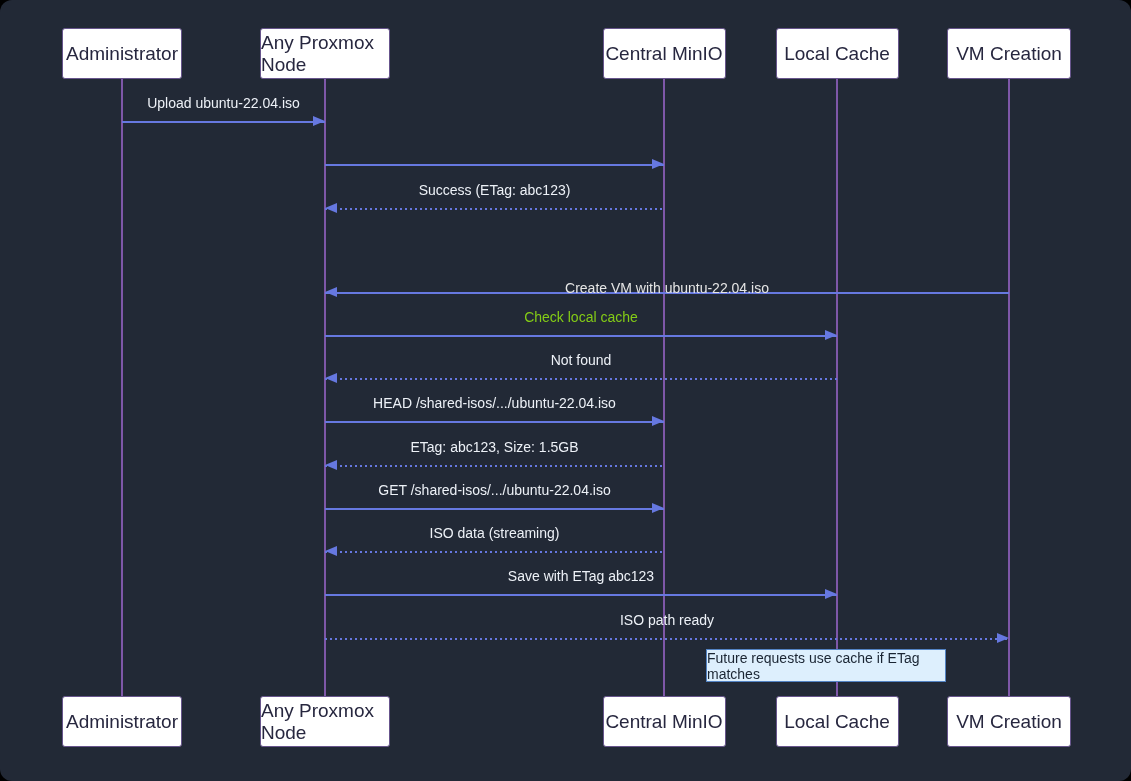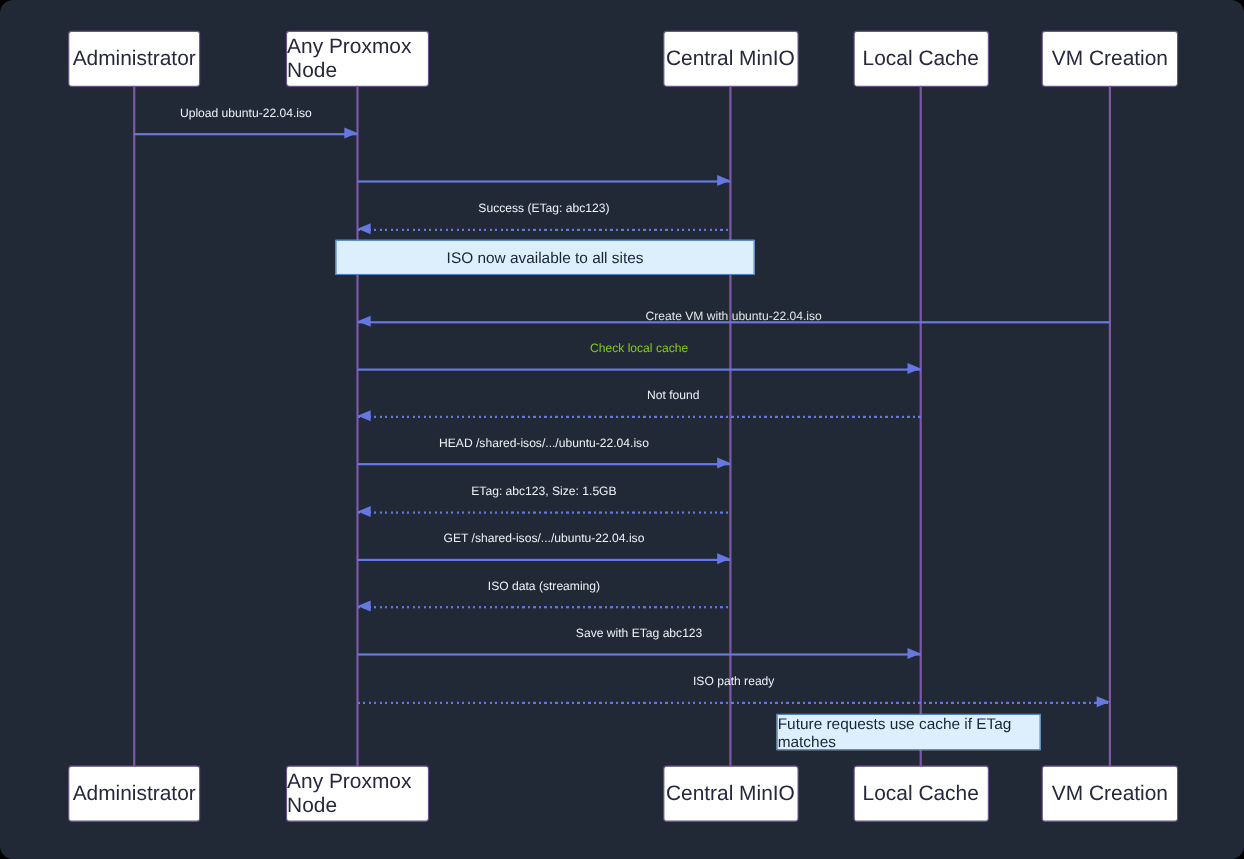--- a/index.html
+++ b/index.html
@@ -24,21 +24,21 @@
     align-items: center;
     justify-content: center;
     font-size: 19px;
   }
   .msg-line { position: absolute; height: 2px; }
   .msg-head { position: absolute; width: 0; height: 0; }
   .msg-label {
     position: absolute;
     transform: translateX(-50%);
     white-space: nowrap;
-    font-size: 11px;
+    font-size: 14px;
     line-height: 18px;
   }
   .note {
     position: absolute;
     box-sizing: border-box;
     display: flex;
     align-items: center;
     justify-content: center;
     font-size: 14px;
   }
@@ -61,40 +61,39 @@
     <div class="msg-head" style="top: 203px; border-top: 5px solid transparent; border-bottom: 5px solid transparent; left: 325px; border-right: 12px solid rgb(102, 120, 224);"></div>
     <div class="msg-label" style="left: 494.5px; top: 181px; color: rgb(237, 241, 247);">Success (ETag: abc123)</div>
     <div class="msg-line" style="left: 325px; top: 292px; width: 684px; background: rgb(102, 120, 224);"></div>
     <div class="msg-head" style="top: 287px; border-top: 5px solid transparent; border-bottom: 5px solid transparent; left: 325px; border-right: 12px solid rgb(102, 120, 224);"></div>
     <div class="msg-label" style="left: 667px; top: 279px; color: #e5e5e5;">Create VM with ubuntu-22.04.iso</div>
     <div class="msg-line" style="left: 325px; top: 335px; width: 512px; background: rgb(102, 120, 224);"></div>
     <div class="msg-head" style="top: 330px; border-top: 5px solid transparent; border-bottom: 5px solid transparent; left: 825px; border-left: 12px solid rgb(102, 120, 224);"></div>
     <div class="msg-label" style="left: 581px; top: 308px; color: #84cc16;">Check local cache</div>
     <div class="msg-line" style="left: 325px; top: 378px; width: 512px; background-image: repeating-linear-gradient(90deg, rgb(102, 120, 224) 0px, rgb(102, 120, 224) 2px, transparent 2px, transparent 5px);"></div>
     <div class="msg-head" style="top: 373px; border-top: 5px solid transparent; border-bottom: 5px solid transparent; left: 325px; border-right: 12px solid rgb(102, 120, 224);"></div>
-    <div class="msg-label" style="left: 612px; top: 351px; color: rgb(237, 241, 247);">Not found</div>
+    <div class="msg-label" style="left: 581px; top: 351px; color: rgb(237, 241, 247);">Not found</div>
     <div class="msg-line" style="left: 325px; top: 421px; width: 339px; background: rgb(102, 120, 224);"></div>
     <div class="msg-head" style="top: 416px; border-top: 5px solid transparent; border-bottom: 5px solid transparent; left: 652px; border-left: 12px solid rgb(102, 120, 224);"></div>
     <div class="msg-label" style="left: 494.5px; top: 394px; color: rgb(237, 241, 247);">HEAD /shared-isos/.../ubuntu-22.04.iso</div>
     <div class="msg-line" style="left: 325px; top: 465px; width: 339px; background-image: repeating-linear-gradient(90deg, rgb(102, 120, 224) 0px, rgb(102, 120, 224) 2px, transparent 2px, transparent 5px);"></div>
     <div class="msg-head" style="top: 460px; border-top: 5px solid transparent; border-bottom: 5px solid transparent; left: 325px; border-right: 12px solid rgb(102, 120, 224);"></div>
     <div class="msg-label" style="left: 494.5px; top: 438px; color: rgb(237, 241, 247);">ETag: abc123, Size: 1.5GB</div>
     <div class="msg-line" style="left: 325px; top: 508px; width: 339px; background: rgb(102, 120, 224);"></div>
     <div class="msg-head" style="top: 503px; border-top: 5px solid transparent; border-bottom: 5px solid transparent; left: 652px; border-left: 12px solid rgb(102, 120, 224);"></div>
     <div class="msg-label" style="left: 494.5px; top: 481px; color: rgb(237, 241, 247);">GET /shared-isos/.../ubuntu-22.04.iso</div>
     <div class="msg-line" style="left: 325px; top: 551px; width: 339px; background-image: repeating-linear-gradient(90deg, rgb(102, 120, 224) 0px, rgb(102, 120, 224) 2px, transparent 2px, transparent 5px);"></div>
     <div class="msg-head" style="top: 546px; border-top: 5px solid transparent; border-bottom: 5px solid transparent; left: 325px; border-right: 12px solid rgb(102, 120, 224);"></div>
     <div class="msg-label" style="left: 494.5px; top: 524px; color: rgb(237, 241, 247);">ISO data (streaming)</div>
     <div class="msg-line" style="left: 325px; top: 594px; width: 512px; background: rgb(102, 120, 224);"></div>
     <div class="msg-head" style="top: 589px; border-top: 5px solid transparent; border-bottom: 5px solid transparent; left: 825px; border-left: 12px solid rgb(102, 120, 224);"></div>
     <div class="msg-label" style="left: 581px; top: 567px; color: rgb(237, 241, 247);">Save with ETag abc123</div>
     <div class="msg-line" style="left: 325px; top: 638px; width: 684px; background-image: repeating-linear-gradient(90deg, rgb(102, 120, 224) 0px, rgb(102, 120, 224) 2px, transparent 2px, transparent 5px);"></div>
     <div class="msg-head" style="top: 633px; border-top: 5px solid transparent; border-bottom: 5px solid transparent; left: 997px; border-left: 12px solid rgb(102, 120, 224);"></div>
     <div class="msg-label" style="left: 667px; top: 611px; color: rgb(237, 241, 247);">ISO path ready</div>
-    <div class="note" style="left: 305px; top: 218px; width: 381px; height: 32px; background: rgb(221, 239, 253); border: 1px solid rgb(83, 131, 196); color: rgb(26, 37, 51);">ISO now available to all sites</div>
     <div class="note" style="left: 706px; top: 649px; width: 240px; height: 33px; background: rgb(221, 239, 253); border: 1px solid rgb(83, 131, 196); color: rgb(26, 37, 51);">Future requests use cache if ETag matches</div>
     <div class="actor-box" style="left: 62px; top: 28px; width: 120px; height: 51px; background: rgb(255, 255, 255); border: 1px solid rgb(103, 85, 140); color: rgb(39, 39, 63);">Administrator</div>
     <div class="actor-box" style="left: 260px; top: 28px; width: 130px; height: 51px; background: rgb(255, 255, 255); border: 1px solid rgb(103, 85, 140); color: rgb(39, 39, 63);">Any Proxmox Node</div>
     <div class="actor-box" style="left: 602.5px; top: 28px; width: 123px; height: 51px; background: rgb(255, 255, 255); border: 1px solid rgb(103, 85, 140); color: rgb(39, 39, 63);">Central MinIO</div>
     <div class="actor-box" style="left: 775.5px; top: 28px; width: 123px; height: 51px; background: rgb(255, 255, 255); border: 1px solid rgb(103, 85, 140); color: rgb(39, 39, 63);">Local Cache</div>
     <div class="actor-box" style="left: 947px; top: 28px; width: 124px; height: 51px; background: rgb(255, 255, 255); border: 1px solid rgb(103, 85, 140); color: rgb(39, 39, 63);">VM Creation</div>
     <div class="actor-box" style="left: 62px; top: 696px; width: 120px; height: 51px; background: rgb(255, 255, 255); border: 1px solid rgb(103, 85, 140); color: rgb(39, 39, 63);">Administrator</div>
     <div class="actor-box" style="left: 260px; top: 696px; width: 130px; height: 51px; background: rgb(255, 255, 255); border: 1px solid rgb(103, 85, 140); color: rgb(39, 39, 63);">Any Proxmox Node</div>
     <div class="actor-box" style="left: 602.5px; top: 696px; width: 123px; height: 51px; background: rgb(255, 255, 255); border: 1px solid rgb(103, 85, 140); color: rgb(39, 39, 63);">Central MinIO</div>
     <div class="actor-box" style="left: 775.5px; top: 696px; width: 123px; height: 51px; background: rgb(255, 255, 255); border: 1px solid rgb(103, 85, 140); color: rgb(39, 39, 63);">Local Cache</div>

